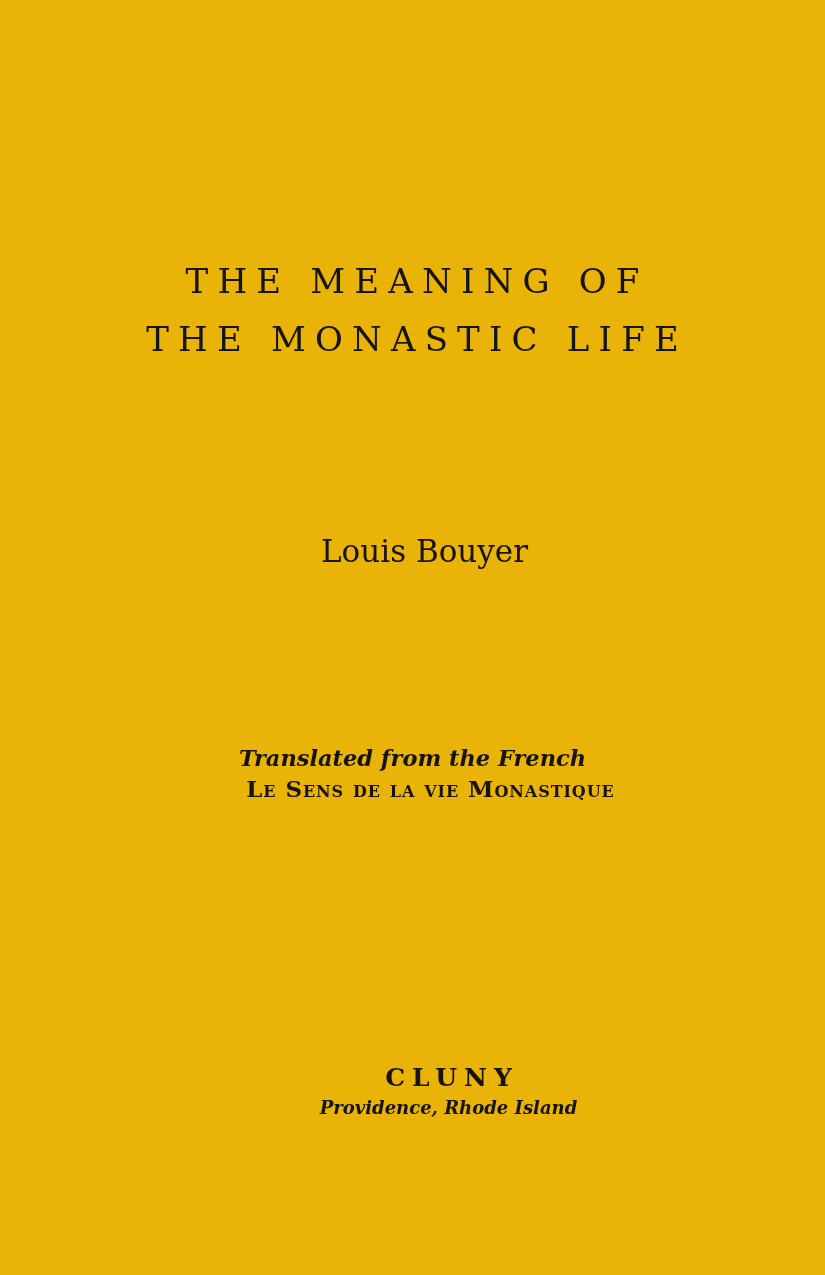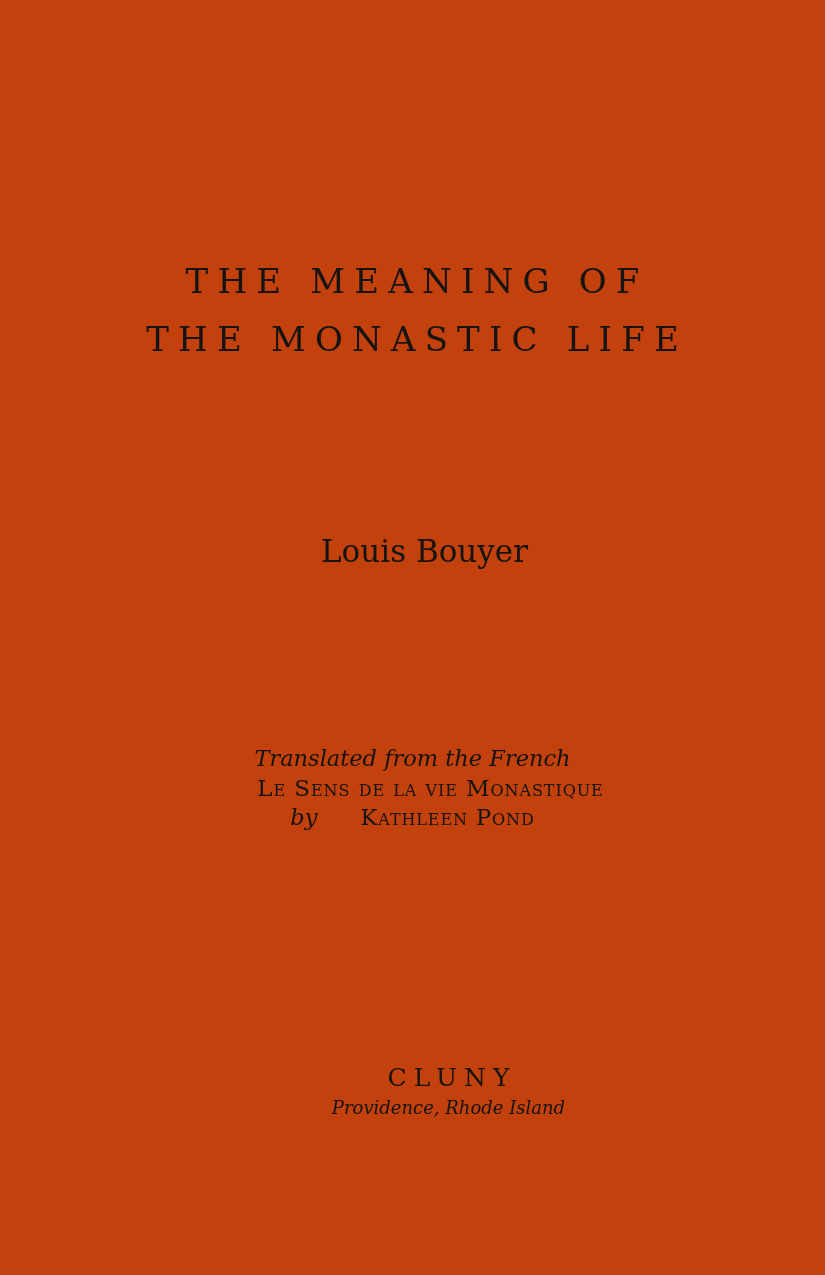--- a/index.html
+++ b/index.html
@@ -4,30 +4,31 @@
 <style>
   html, body {
     margin: 0;
     padding: 0;
     background: #ffffff;
   }
   .page {
     position: relative;
     width: 825px;
     height: 1275px;
-    background: #c2410c;
+    background: #eab308;
     overflow: hidden;
     font-family: "DejaVu Serif", "Liberation Serif", serif;
     color: #161412;
   }
   .centered-block {
     position: absolute;
     left: 0;
     width: 100%;
     text-align: center;
+    font-weight: bold;
   }
   
   .title-block {
     top: 252px;
     font-size: 34px;
     line-height: 58px;
     font-weight: 400;
   }
   .title-line {
     letter-spacing: 0.27em;
@@ -82,24 +83,20 @@
   <div class="centered-block title-block">
     <div class="title-line">THE MEANING OF</div>
     <div class="title-line">THE MONASTIC LIFE</div>
   </div>
 
   <div class="centered-block author">Louis Bouyer</div>
 
   <div class="centered-block translation-block">
     <div class="italic">Translated from the French</div>
     <div class="smallcaps original-title">Le Sens de la vie Monastique</div>
-    <div>
-      <span class="italic">by</span>
-      <span class="smallcaps">Kathleen Pond</span>
-    </div>
   </div>
 
   <div class="centered-block publisher-block">
     <div class="publisher-name">CLUNY</div>
     <div class="publisher-location italic">Providence, Rhode Island</div>
   </div>
 
 </div>
 
 </body></html>

